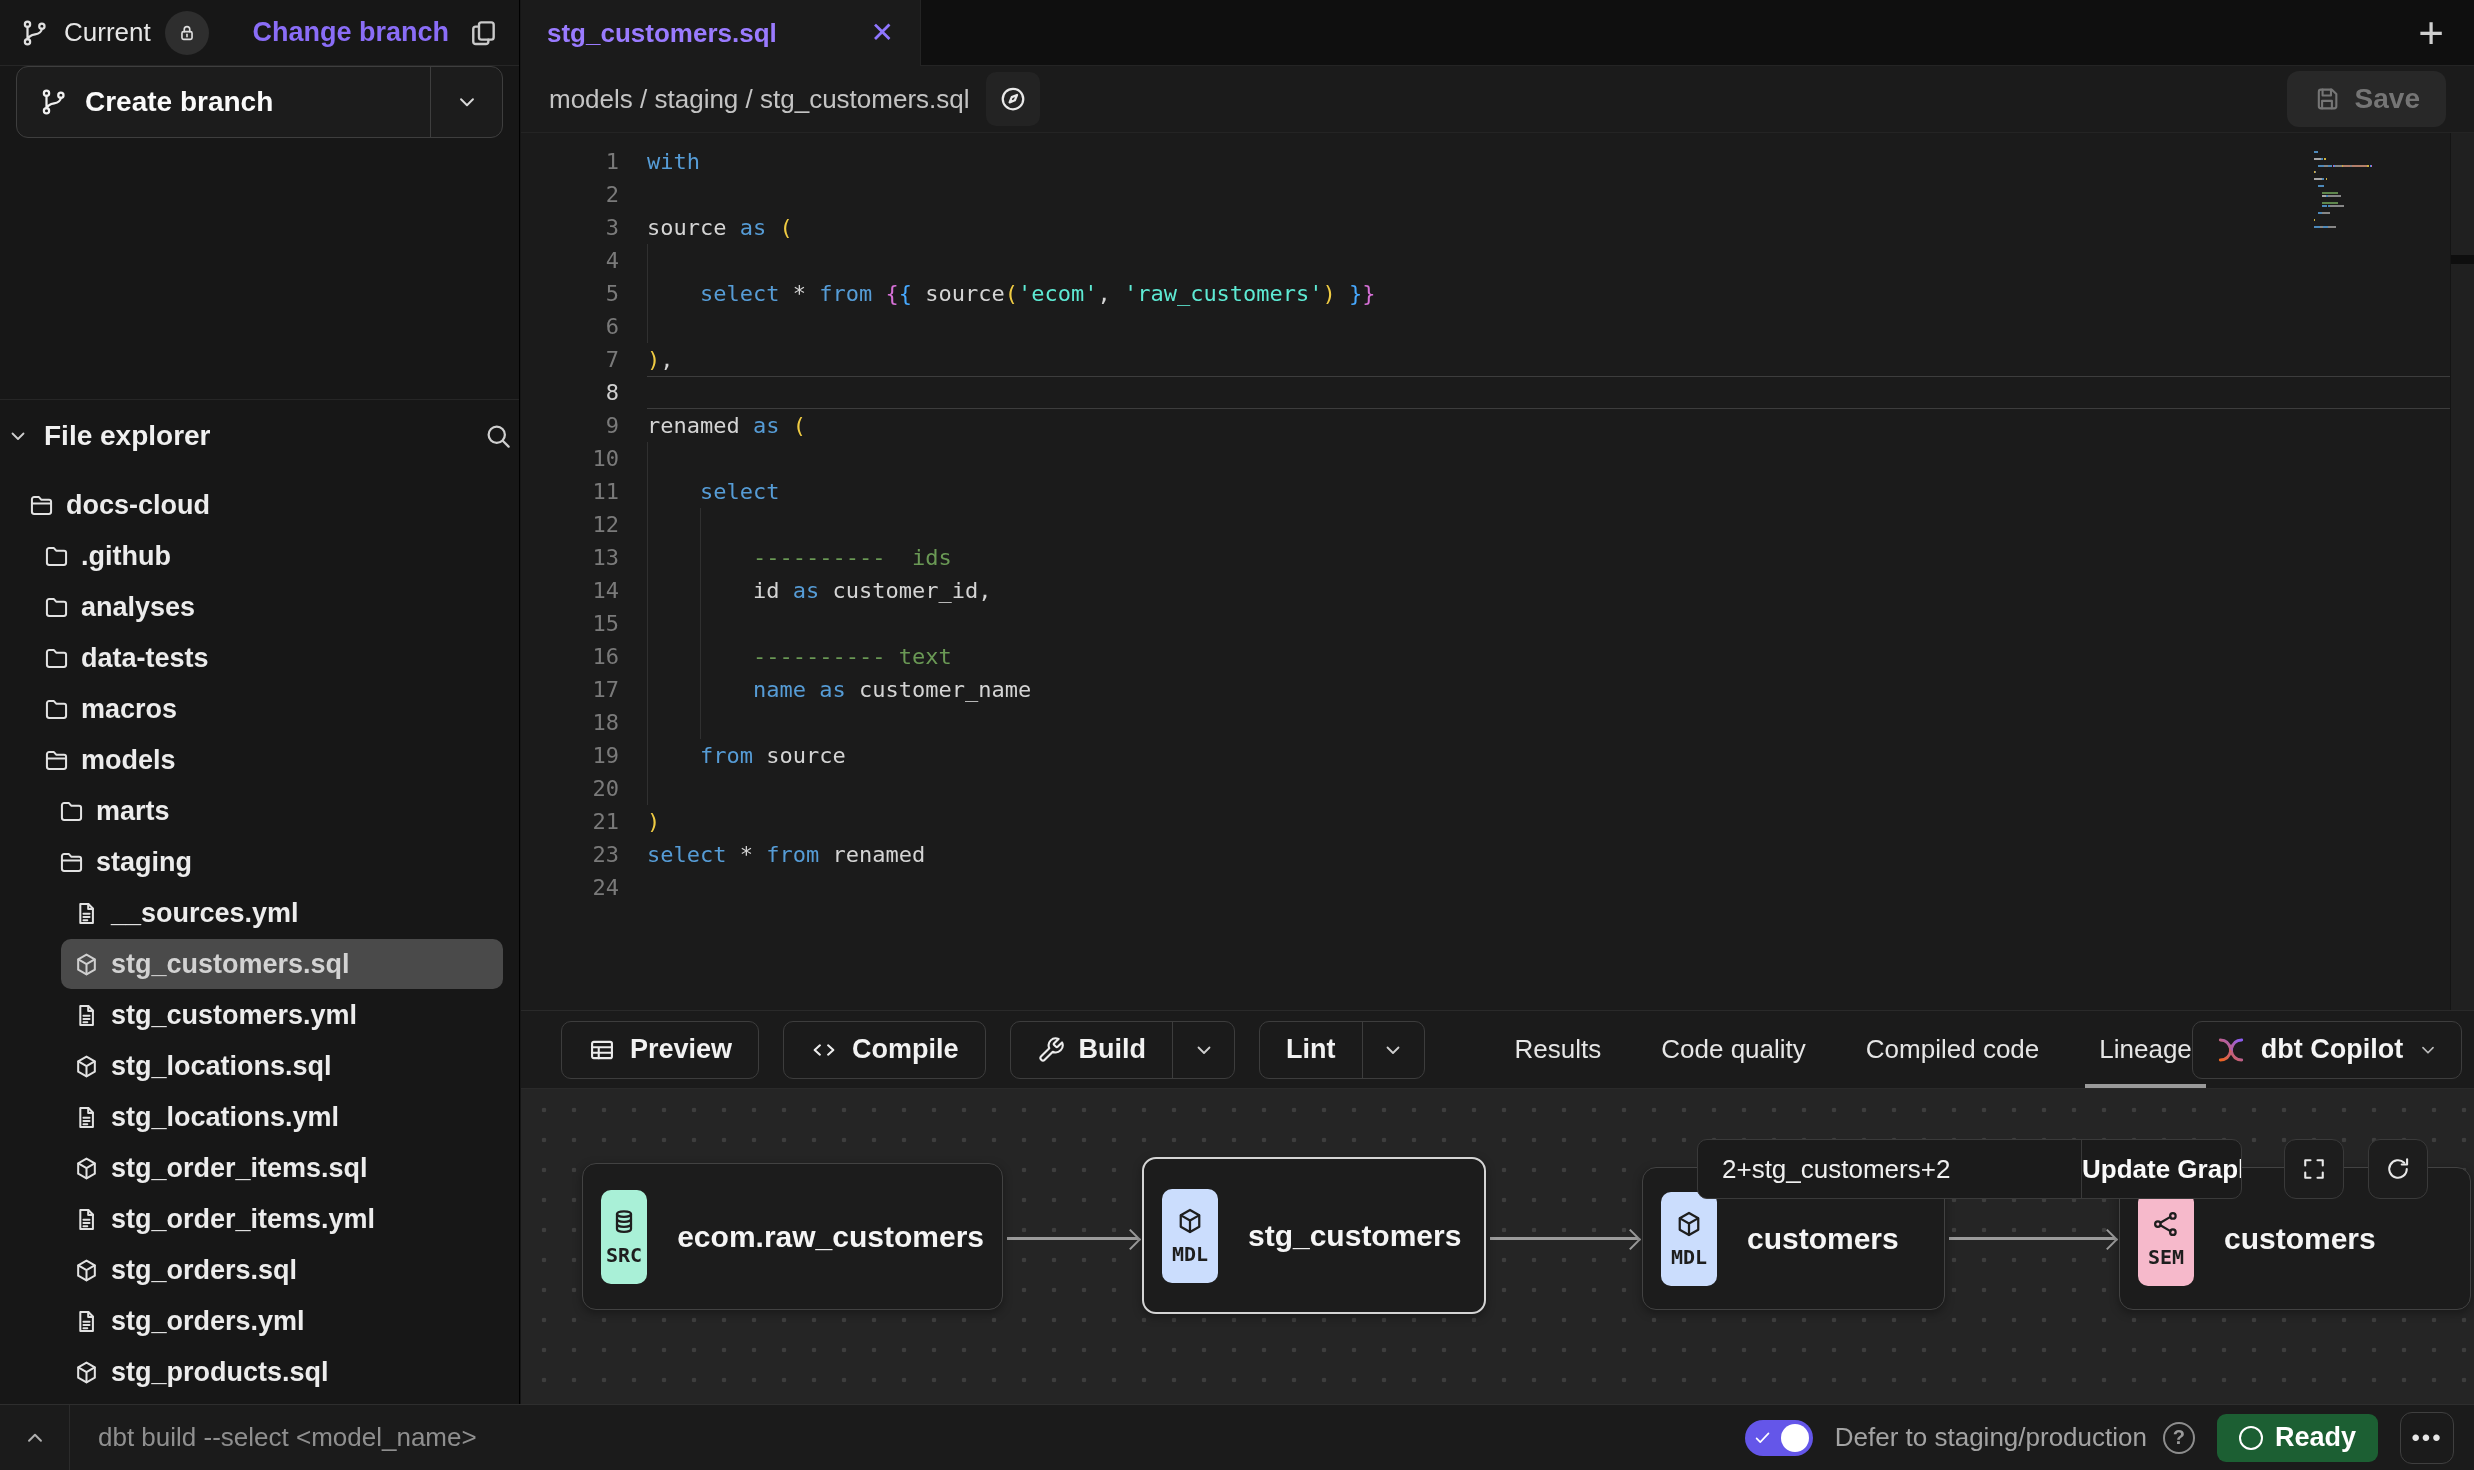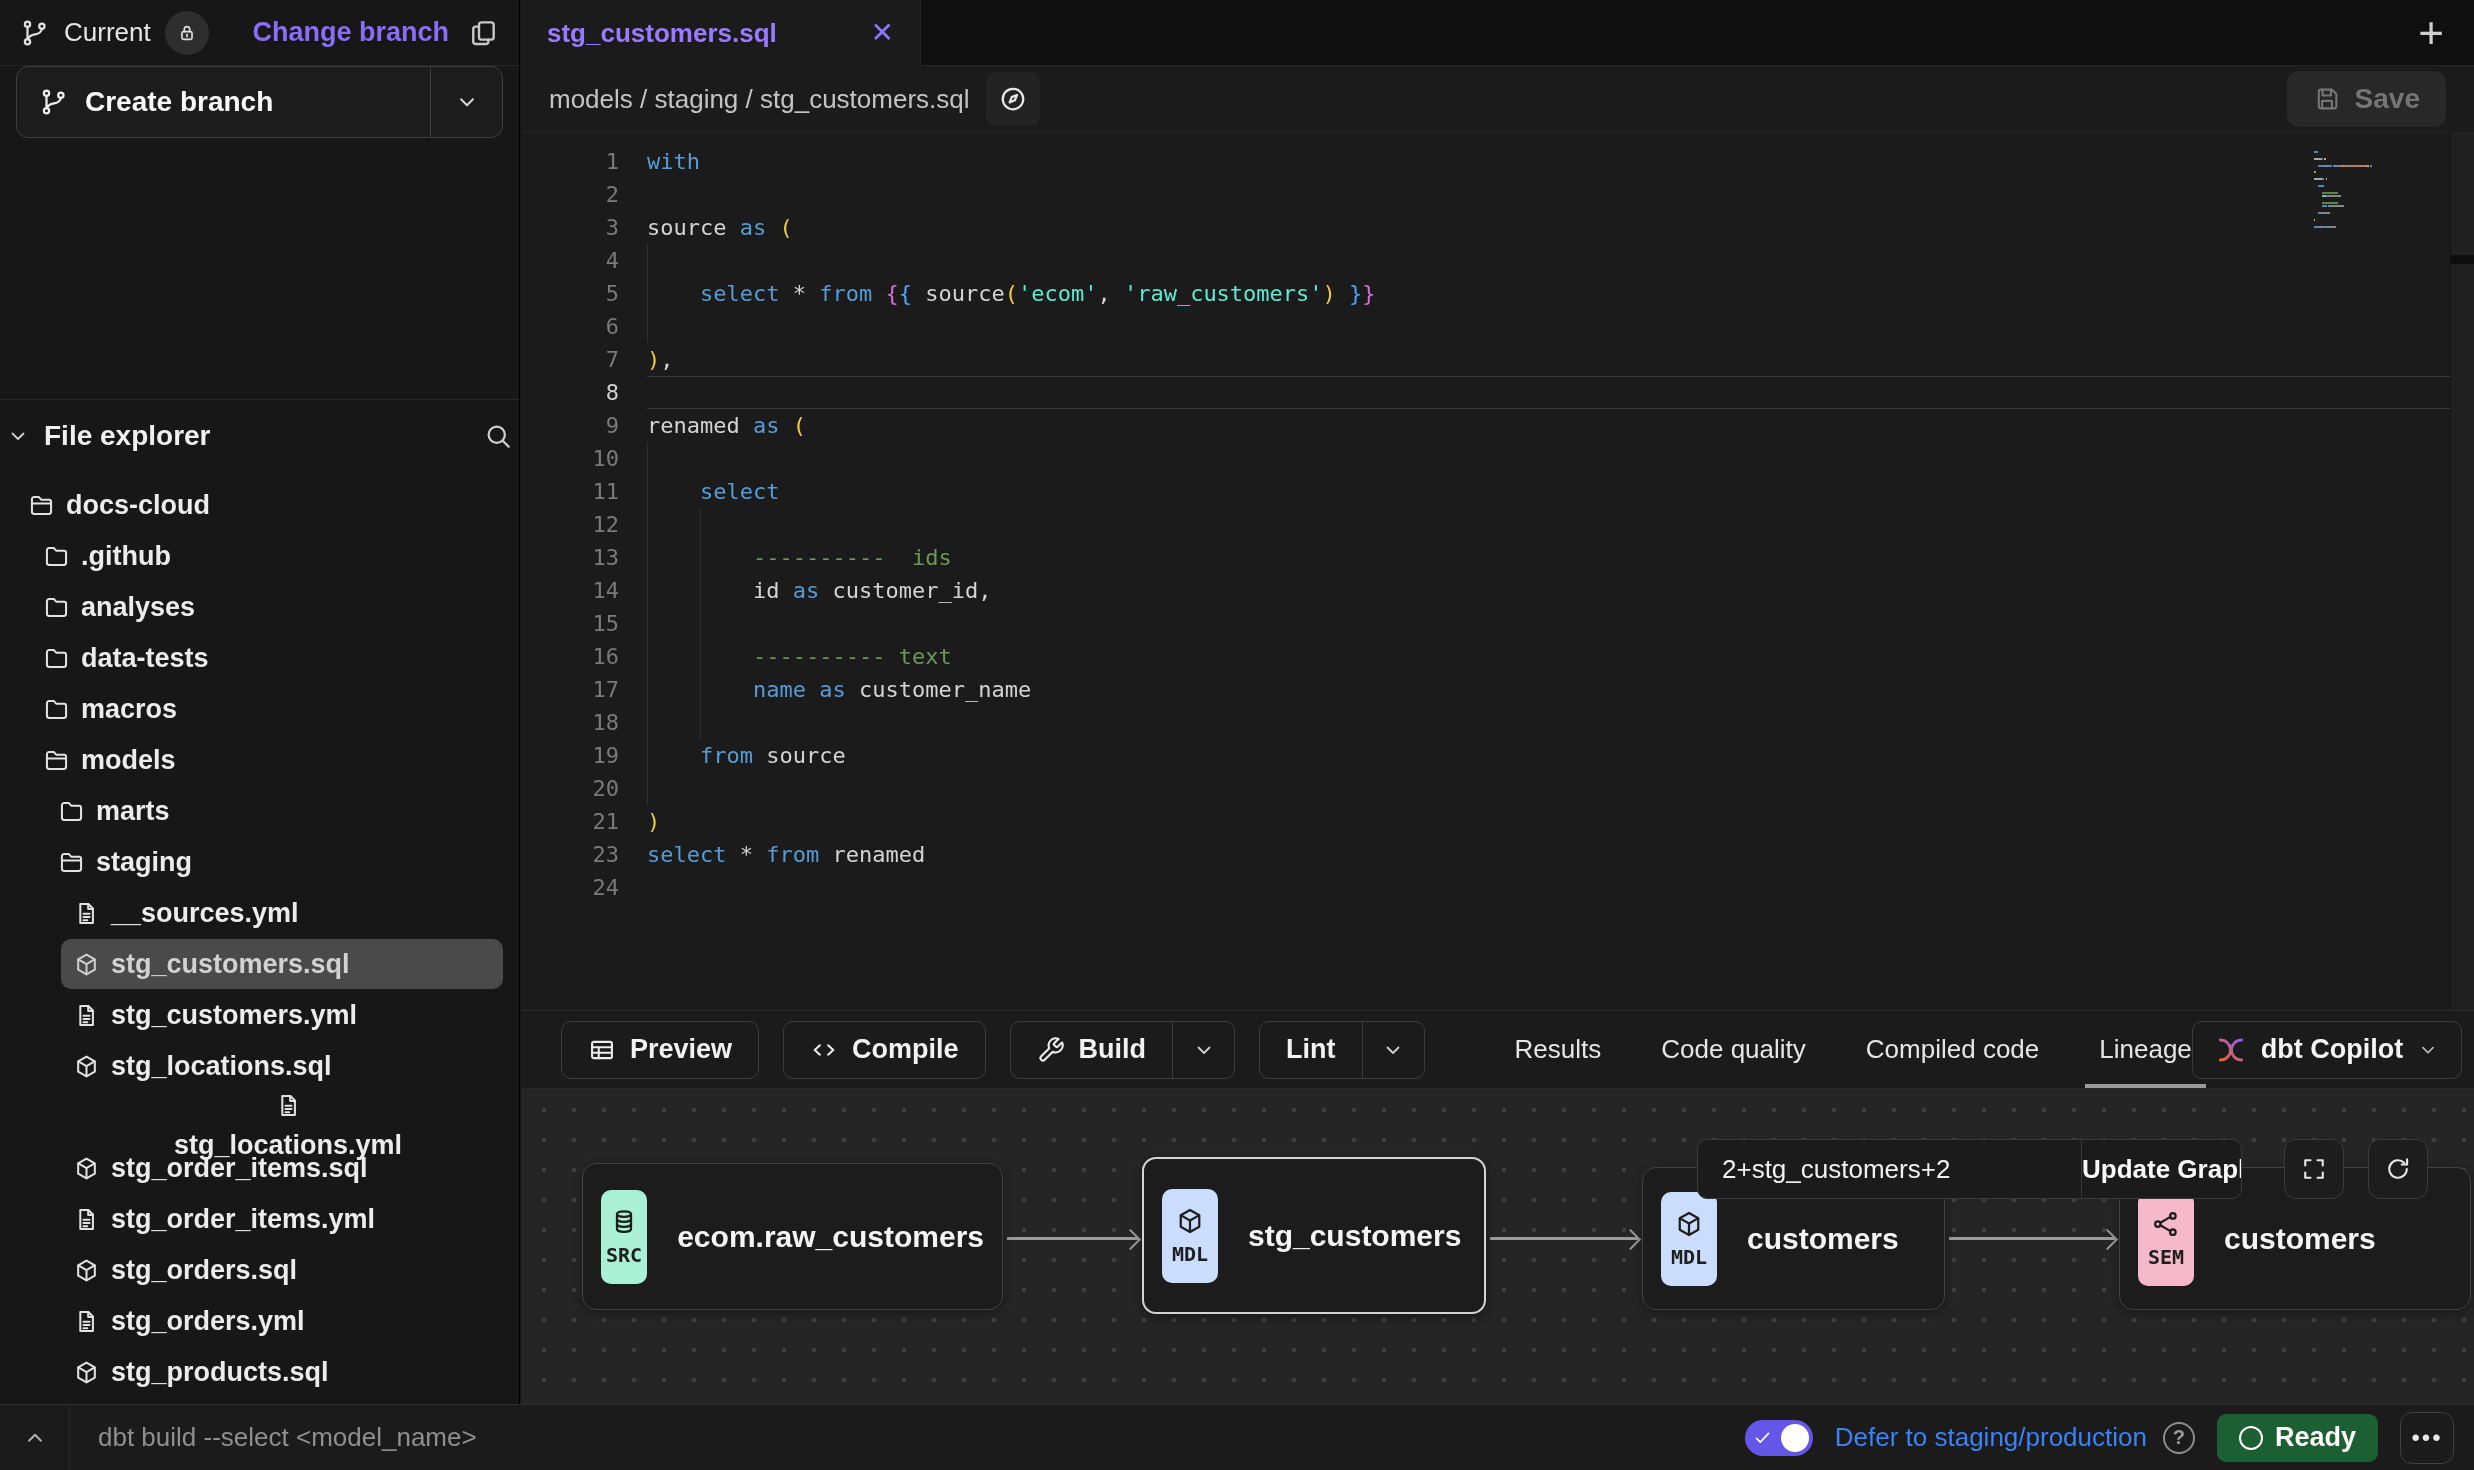--- a/index.html
+++ b/index.html
@@ -111,21 +111,21 @@
   
   #statusbar{position:absolute;left:0;right:0;bottom:0;height:66px;background:#1b1b1b;border-top:1px solid #2e2e2e;display:flex;align-items:center;}
   .sb-collapse{width:70px;height:100%;border-right:1px solid #2b2b2b;display:flex;align-items:center;justify-content:center;color:#b0b0b0;cursor:pointer;}
   .sb-collapse .icon{width:26px;height:26px;}
   .cmd-input{flex:1;background:transparent;border:none;outline:none;font-size:26px;color:#e0e0e0;padding:0 0 0 28px;font-family:"Liberation Sans",sans-serif;}
   .cmd-input::placeholder{color:#8f8f8f;}
   .sb-right{display:flex;align-items:center;gap:22px;padding-right:20px;}
   .toggle{width:68px;height:36px;border-radius:18px;background:#6456E9;position:relative;cursor:pointer;flex:0 0 auto;}
   .toggle .knob{position:absolute;right:4px;top:4px;width:28px;height:28px;border-radius:50%;background:#fff;}
   .toggle .chk{position:absolute;left:7px;top:7px;width:22px;height:22px;color:#fff;}
-  .defer-label{font-size:26px;color:#3b82f6;white-space:nowrap;}
+  .defer-label{font-size:26px;color:#a3a3a3;white-space:nowrap;}
   .help-circle{width:32px;height:32px;border:2px solid #8d8d8d;border-radius:50%;color:#9a9a9a;font-size:20px;display:flex;align-items:center;justify-content:center;font-weight:700;margin-left:-6px;}
   .ready-btn{height:48px;border-radius:9px;background:#1C5F33;display:flex;align-items:center;gap:12px;padding:0 22px;cursor:pointer;}
   .ready-ring{width:24px;height:24px;border:2.5px solid #fff;border-radius:50%;}
   .ready-label{font-size:27px;font-weight:700;color:#fff;}
   .more-btn{width:54px;height:52px;border:1.5px solid #3f3f3f;border-radius:12px;display:flex;align-items:center;justify-content:center;color:#e8e8e8;font-size:24px;letter-spacing:2px;cursor:pointer;}
 </style>
 </head>
 <body>
 
 <div id="app">
@@ -296,21 +296,21 @@
           </div>
           <div class="tree-row" style="margin-left: 61px;">
             <span class="icon">
               <svg viewBox="0 0 24 24" fill="none" stroke="currentColor" stroke-width="1.8" stroke-linecap="round" stroke-linejoin="round">
                 <path d="M12 3.2l7.4 4.2v9.2L12 20.8l-7.4-4.2V7.4z"></path>
                 <path d="M4.8 7.5L12 11.6l7.2-4.1M12 11.6v9"></path>
               </svg>
             </span>
             <span class="tree-label">stg_locations.sql</span>
           </div>
-          <div class="tree-row" style="margin-left: 61px; flex-direction: column;">
+          <div class="tree-row" style="margin-left: 61px;">
             <span class="icon">
               <svg viewBox="0 0 24 24" fill="none" stroke="currentColor" stroke-width="1.8" stroke-linecap="round" stroke-linejoin="round">
                 <path d="M6.5 3.5h7.2l4 4V20.5H6.5z"></path>
                 <path d="M13.5 3.5V8h4.2"></path>
                 <path d="M9.3 12.2h5.4M9.3 15.2h5.4M9.3 18h3.4"></path>
               </svg>
             </span>
             <span class="tree-label">stg_locations.yml</span>
           </div>
           <div class="tree-row" style="margin-left: 61px;">

